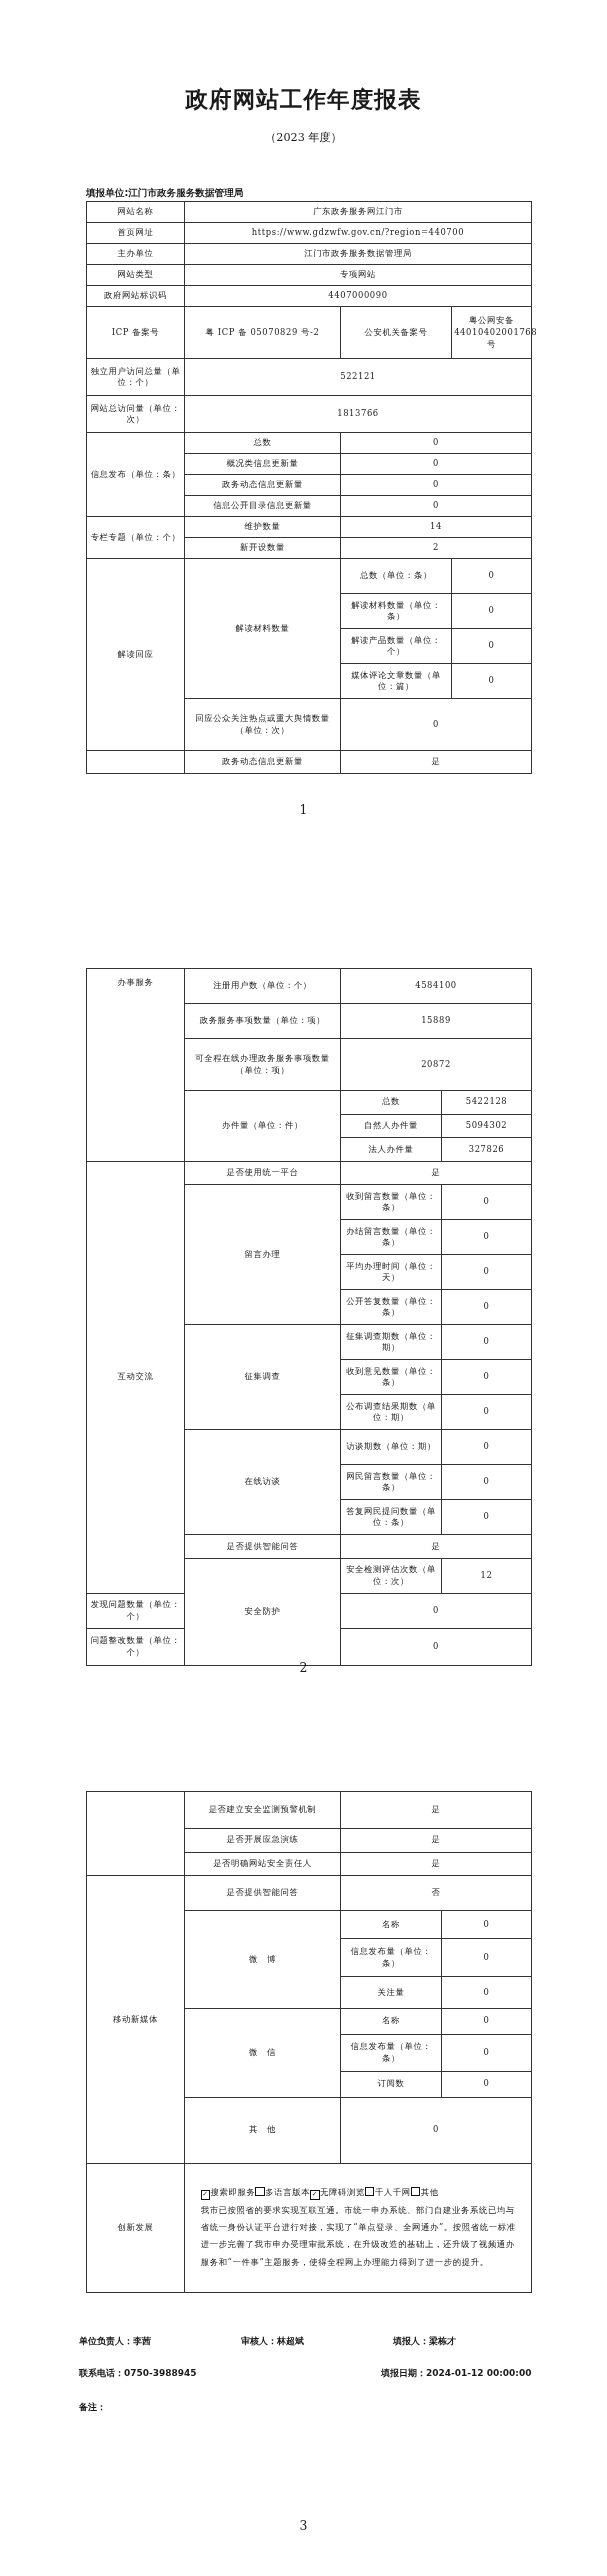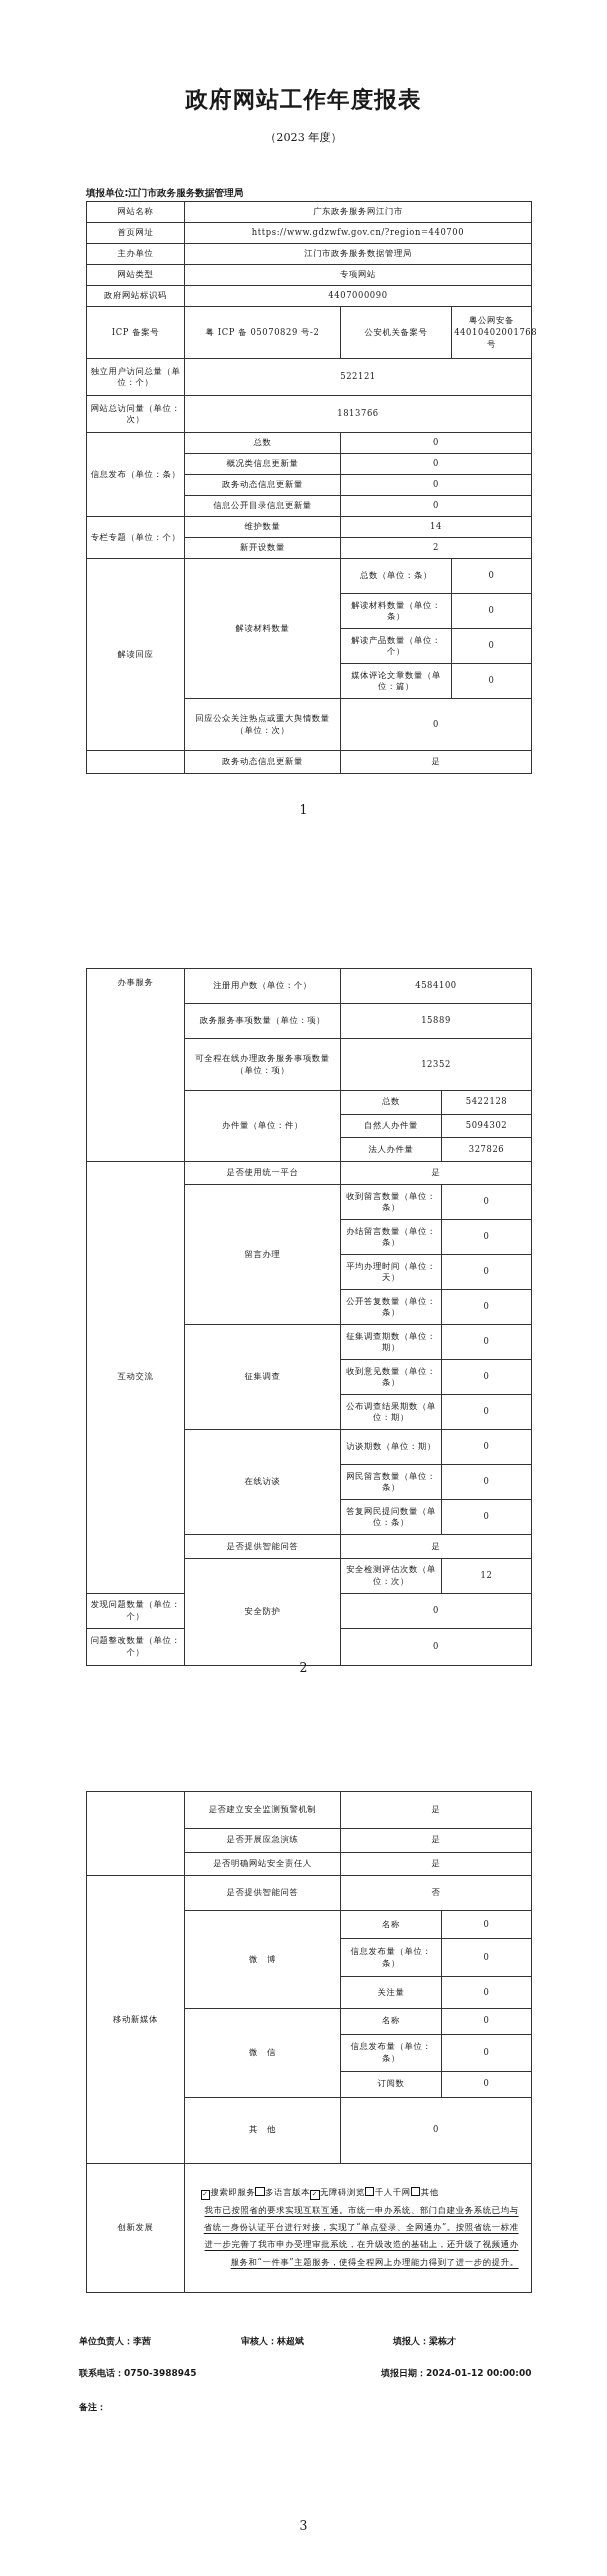--- a/index.html
+++ b/index.html
@@ -11,21 +11,21 @@
   .subtitle { left: 0; width: 607px; top: 130px; text-align: center; font-size: 11.2px; }
   .unit { left: 86px; top: 187px; font-family: "DejaVu Sans", sans-serif; font-weight: bold; font-size: 9.6px; }
   table.rpt { position: absolute; left: 86px; width: 446px; border-collapse: collapse; table-layout: fixed; border-radius: 15px; }
   table.rpt td { border: 0.8px solid #333; text-align: center; vertical-align: middle;
                  font-size: 8.4px; line-height: 11.8px; padding: 1.1px 2.2px; letter-spacing: 0.6px; }
   table.rpt td.top { vertical-align: top; padding-top: 7.9px; }
   .pagenum { left: 0; width: 607px; text-align: center; font-size: 12.4px; }
   .cb { display: inline-block; width: 7.3px; height: 7.3px; border: 1.1px solid #111; margin-right: 0.6px;
         vertical-align: -1.1px; font-size: 6.7px; line-height: 7.3px; text-align: center; font-family: "DejaVu Sans", sans-serif; }
   .innov { text-align: left !important; padding: 2.2px 12.4px 2.2px 15.7px !important; line-height: 17.4px !important; }
-  .uline { text-decoration: underline; text-underline-offset: 2.8px; text-align: right; }
+  .uline { text-underline-offset: 2.8px; }
   .foot { font-family: "DejaVu Sans", sans-serif; font-weight: bold; font-size: 9px; }
 </style>
 </head>
 <body>
 
 <div class="abs title">政府网站工作年度报表</div>
 <div class="abs subtitle">（2023 年度）</div>
 <div class="abs unit">填报单位:江门市政务服务数据管理局</div>
 
 <table class="rpt" style="top:201px;">
@@ -139,21 +139,21 @@
         <td rowspan="6" class="top">办事服务</td>
         <td>注册用户数（单位：个）</td>
         <td colspan="2">4584100</td>
       </tr>
   <tr style="height:35px">
         <td>政务服务事项数量（单位：项）</td>
         <td colspan="2">15889</td>
       </tr>
   <tr style="height:52px">
         <td>可全程在线办理政务服务事项数量（单位：项）</td>
-        <td colspan="2">12352</td>
+        <td colspan="2">20872</td>
       </tr>
   <tr style="height:23.6px">
         <td rowspan="3">办件量（单位：件）</td>
         <td>总数</td>
         <td>5422128</td>
       </tr>
   <tr style="height:23.6px">
         <td>自然人办件量</td>
         <td>5094302</td>
       </tr>

